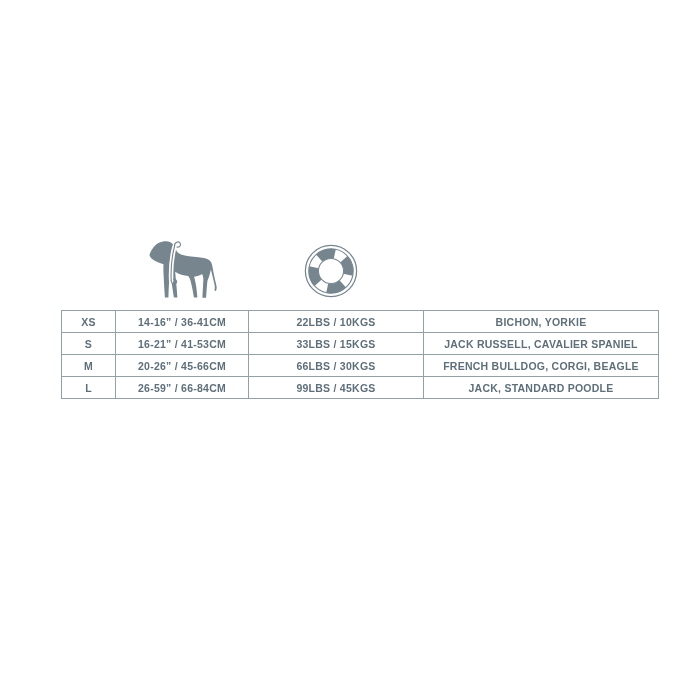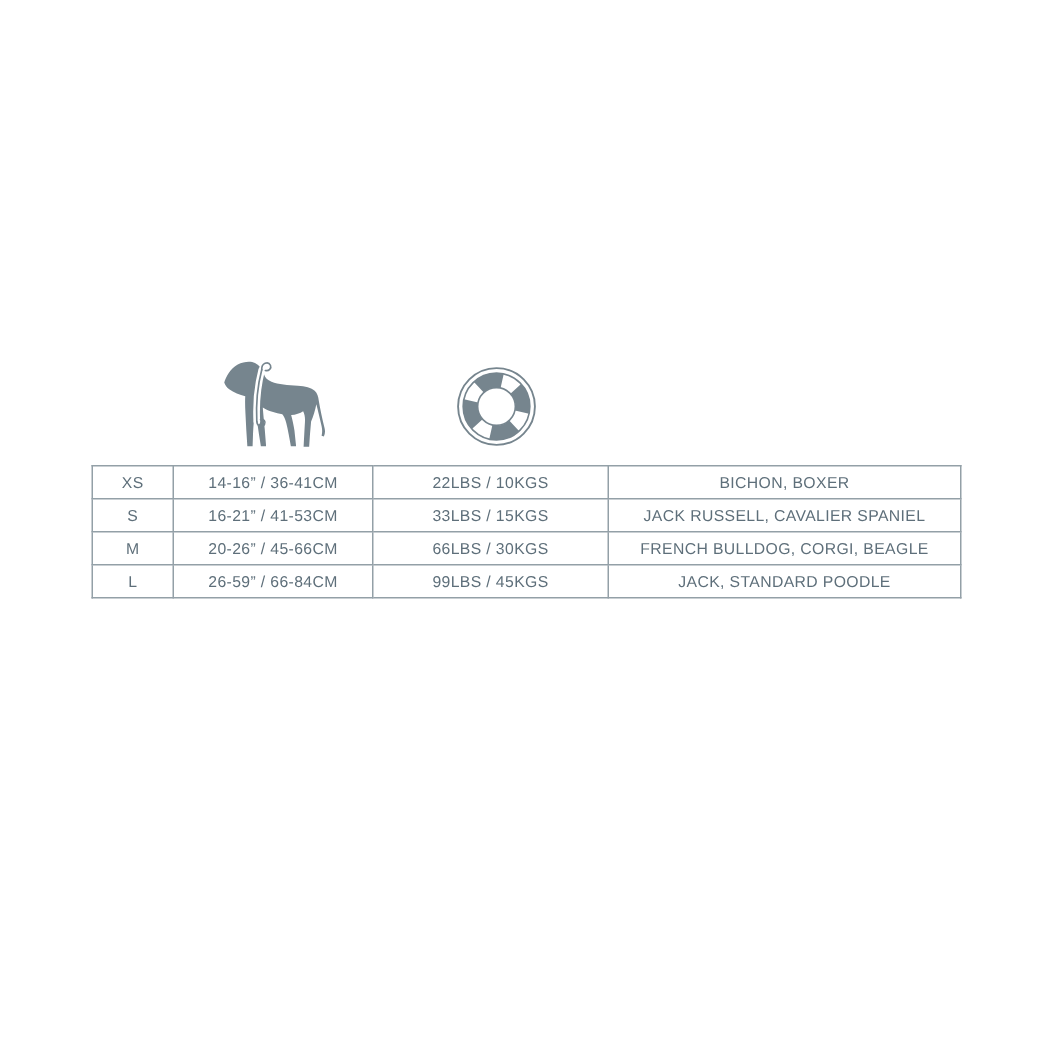--- a/index.html
+++ b/index.html
@@ -42,29 +42,29 @@
     border-collapse: collapse;
     table-layout: fixed;
   }
   table.size-chart td {
     border: 1px solid #93a0a7;
     text-align: center;
     vertical-align: middle;
     height: 21px;
     padding: 0 2px;
     font-size: 10.5px;
-    font-weight: 400;
+    font-weight: 700;
     letter-spacing: 0.25px;
     color: #5e6f7a;
     white-space: nowrap;
     overflow: hidden;
   }
   .col-size   { width: 54px;  }
   .col-girth  { width: 133px; }
-  .col-weight { width: 157px; }
+  .col-weight { width: 175px; }
   .col-breeds { width: 235px; }
 </style>
 </head>
 <body>
 
 <div class="figure">
 
   <div class="icon icon-dog">
     <svg width="82" height="70" viewBox="0 0 80 70" xmlns="http://www.w3.org/2000/svg">
       <path fill="#76858e" d="
@@ -139,21 +139,21 @@
       <col class="col-size">
         <col class="col-girth">
         <col class="col-weight">
         <col class="col-breeds">
     </colgroup>
     <tbody>
         <tr>
           <td class="col-size">XS</td>
           <td class="col-girth">14-16” / 36-41CM</td>
           <td class="col-weight">22LBS / 10KGS</td>
-          <td class="col-breeds">BICHON, BOXER</td>
+          <td class="col-breeds">BICHON, YORKIE</td>
         </tr>
         <tr>
           <td class="col-size">S</td>
           <td class="col-girth">16-21” / 41-53CM</td>
           <td class="col-weight">33LBS / 15KGS</td>
           <td class="col-breeds">JACK RUSSELL, CAVALIER SPANIEL</td>
         </tr>
         <tr>
           <td class="col-size">M</td>
           <td class="col-girth">20-26” / 45-66CM</td>

